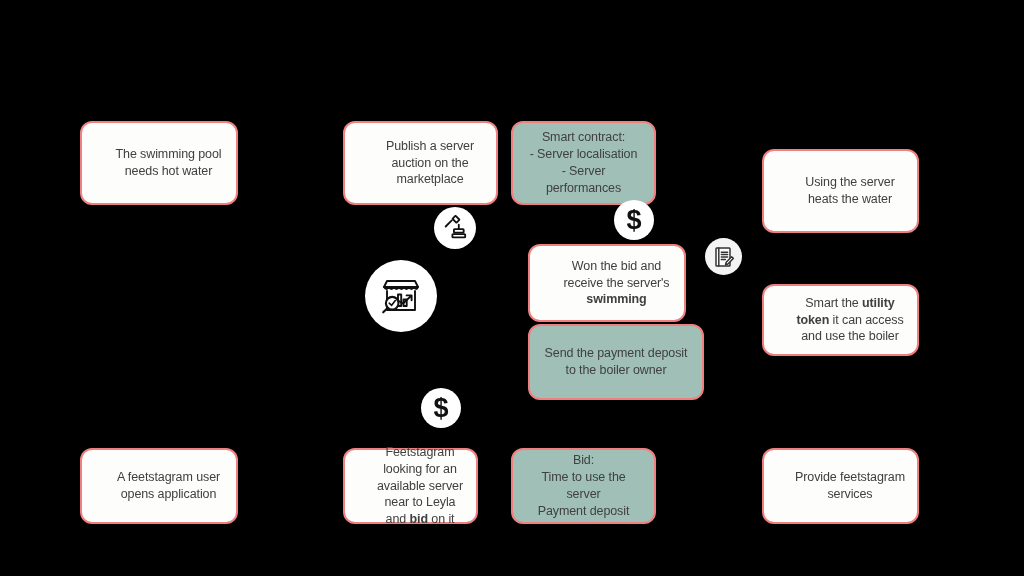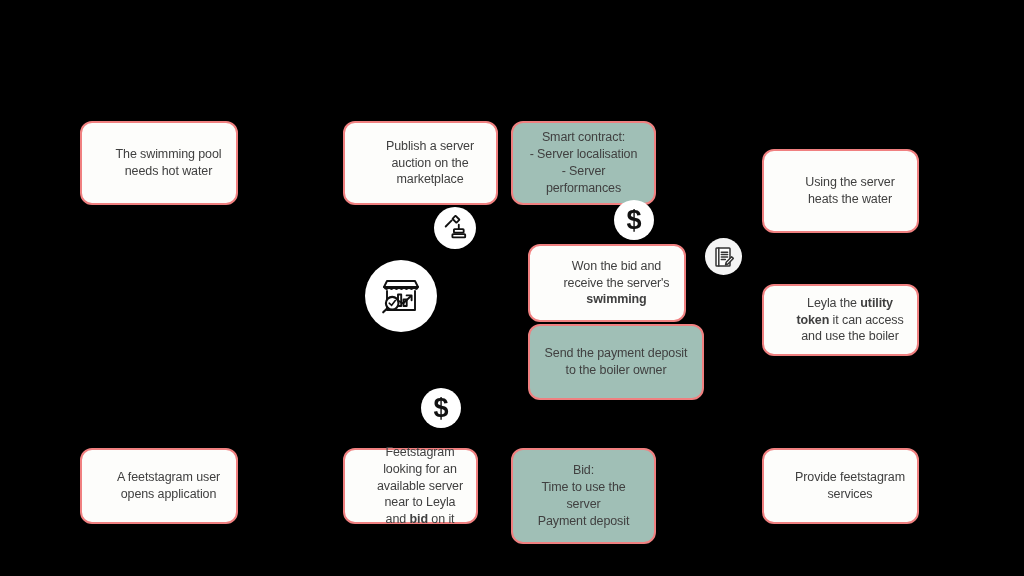--- a/index.html
+++ b/index.html
@@ -147,35 +147,35 @@
       <span>Won the bid and receive the server's </span><b>swimming</b>
     </span>
   </div>
 
   <div class="node green" style="left:528px; top:324px; width:176px; height:76px;">
     <span class="txt">Send the payment deposit to the boiler owner</span>
   </div>
 
   <div class="node white" style="left:762px; top:284px; width:157px; height:72px;">
     <span class="txt">
-      <span>Leyla the </span><b>utility token</b><span> it can access and use the boiler</span>
+      <span>Smart the </span><b>utility token</b><span> it can access and use the boiler</span>
     </span>
   </div>
 
   <div class="node white" style="left:80px; top:448px; width:158px; height:76px;">
     <span class="txt">A feetstagram user opens application</span>
   </div>
 
   <div class="node white" style="left:343px; top:448px; width:135px; height:76px;">
     <span class="txt">
       <span>Feetstagram looking for an available server near to Leyla and </span><b>bid</b><span> on it</span>
     </span>
   </div>
 
-  <div class="node green" style="left:511px; top:448px; width:145px; height:96px;">
+  <div class="node green" style="left:511px; top:448px; width:145px; height:76px;">
     <span class="txt">
       <span>Bid:</span><br>
       <span>Time to use the server</span><br>
       <span>Payment deposit</span>
     </span>
   </div>
 
   <div class="node white" style="left:762px; top:448px; width:157px; height:76px;">
     <span class="txt">Provide feetstagram services</span>
   </div>

